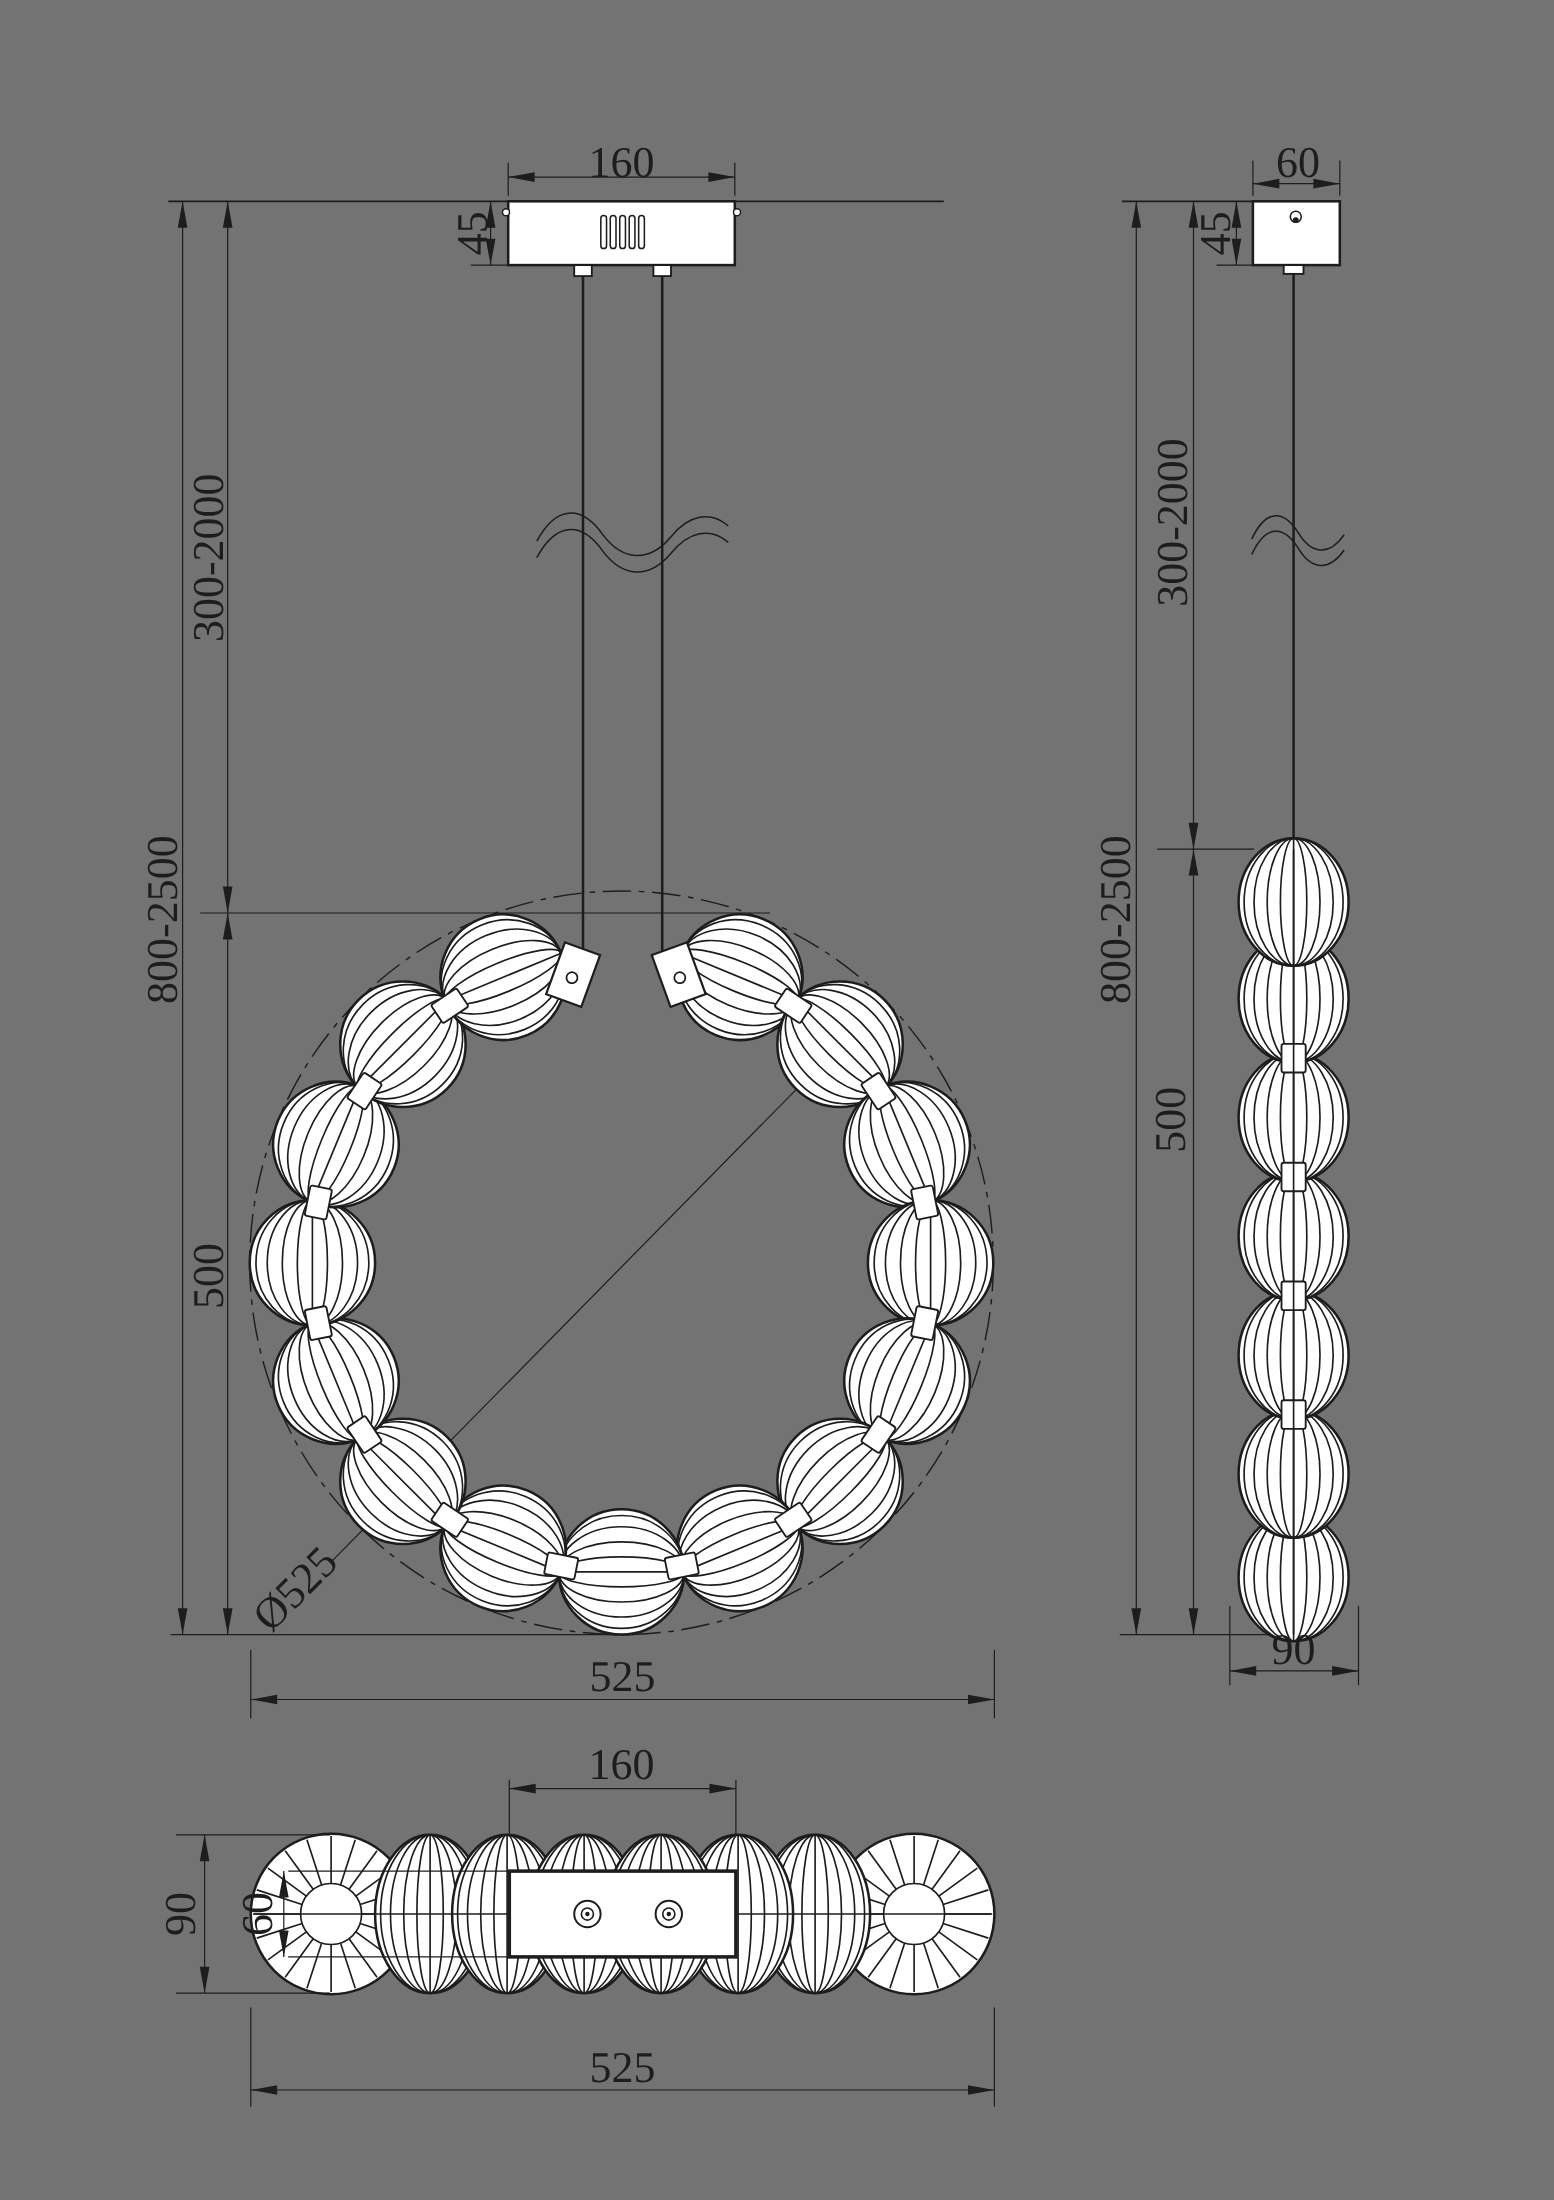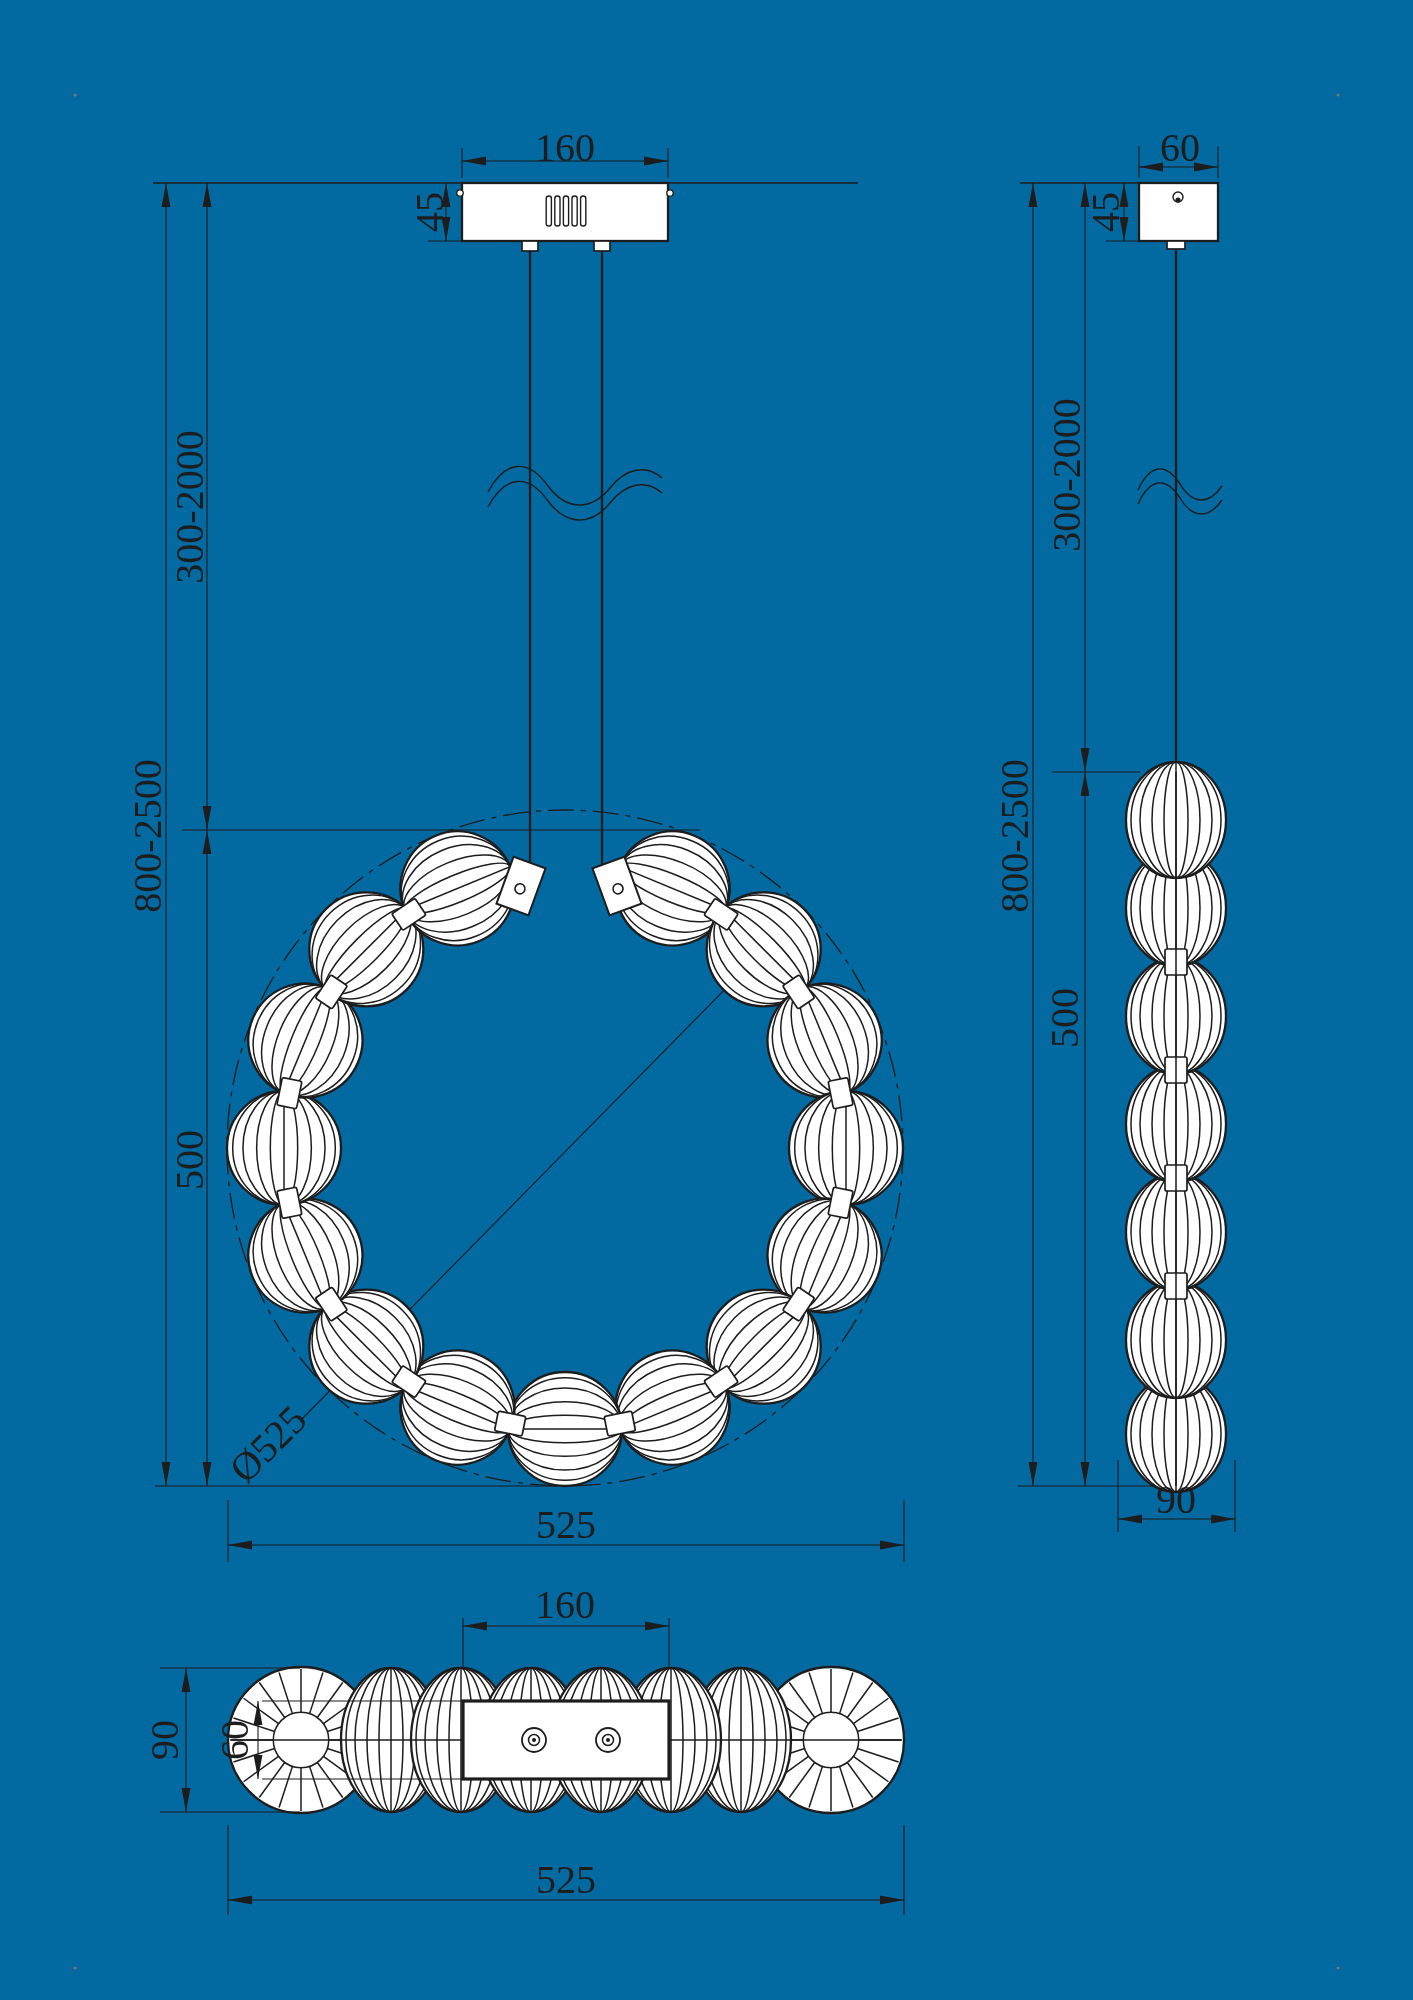--- a/index.html
+++ b/index.html
@@ -1,17 +1,17 @@
 <!DOCTYPE html>
 <html><head>
 <meta charset="utf-8">
 <style>
   html,body{margin:0;padding:0;background:#e8e8e8;}
   .sheet{
-    position:relative;width:1413px;height:2000px;background:#0369a1;
+    position:relative;width:1413px;height:2000px;background:#737373;
     margin:0 auto;font-family:"Liberation Serif", serif;
   }
   svg{display:block;}
   text{
     font-family:"Liberation Serif", serif;
     font-size:40px;
     fill:#1d1d1d;
     text-anchor:middle;
     dominant-baseline:central;
   }

